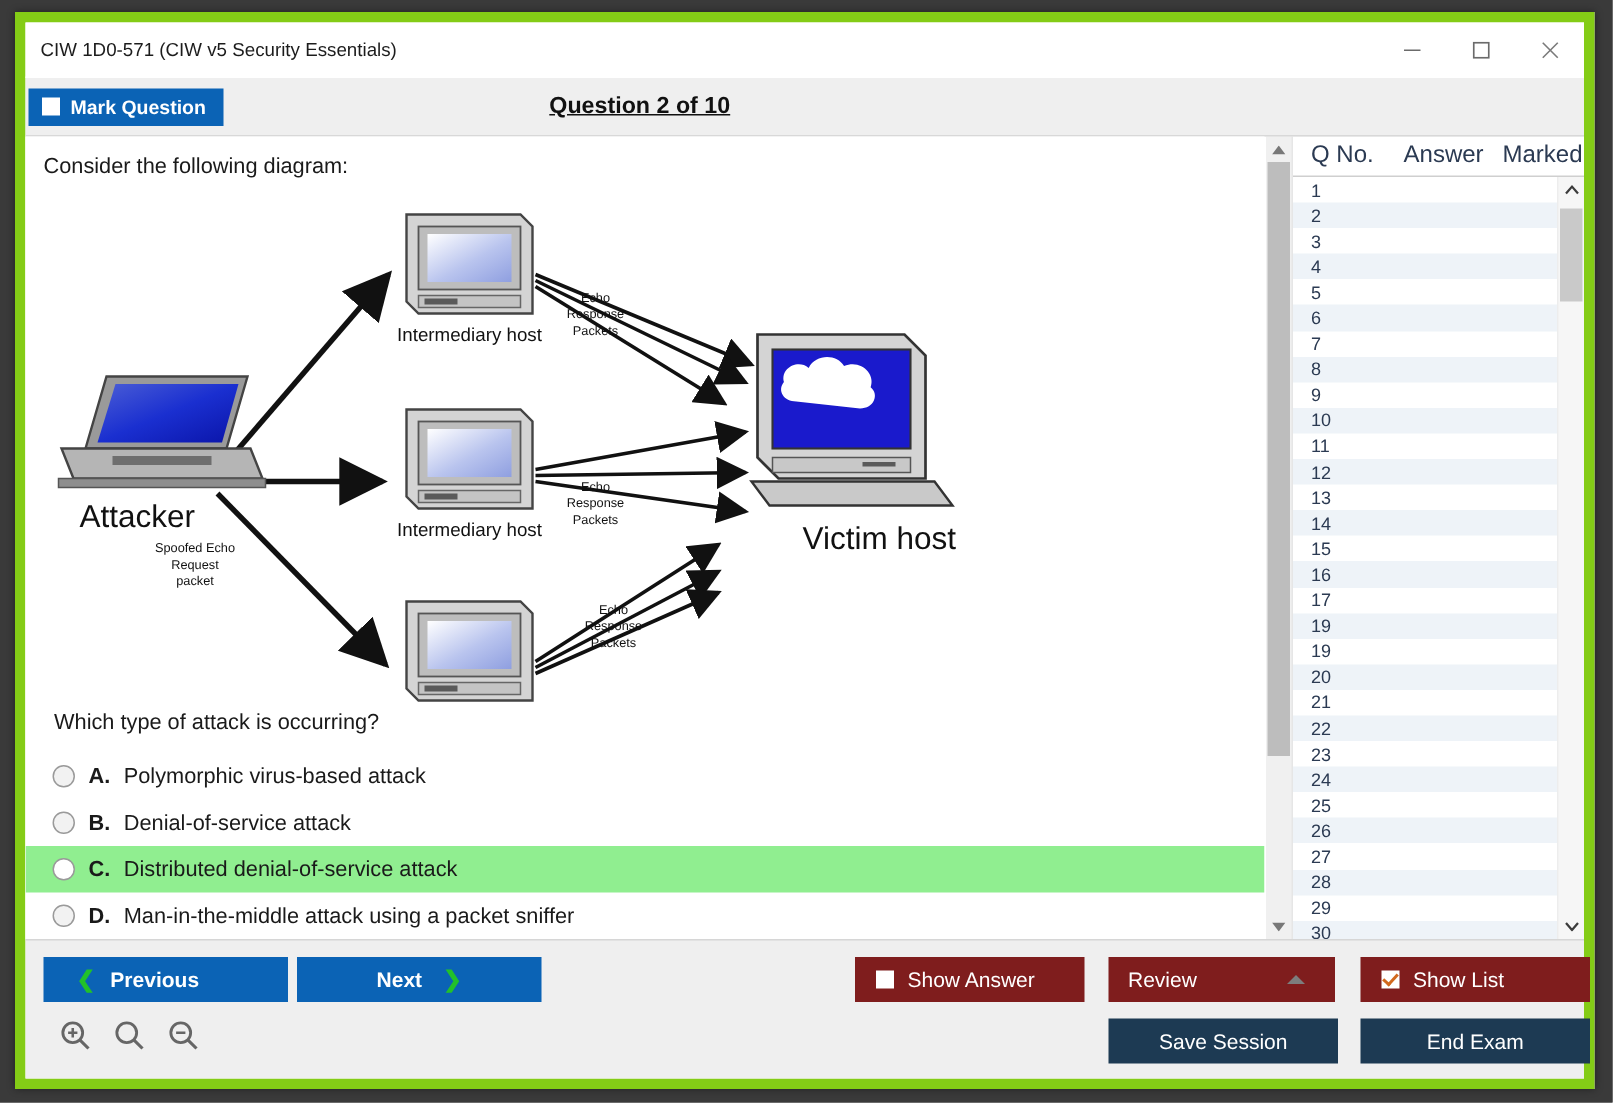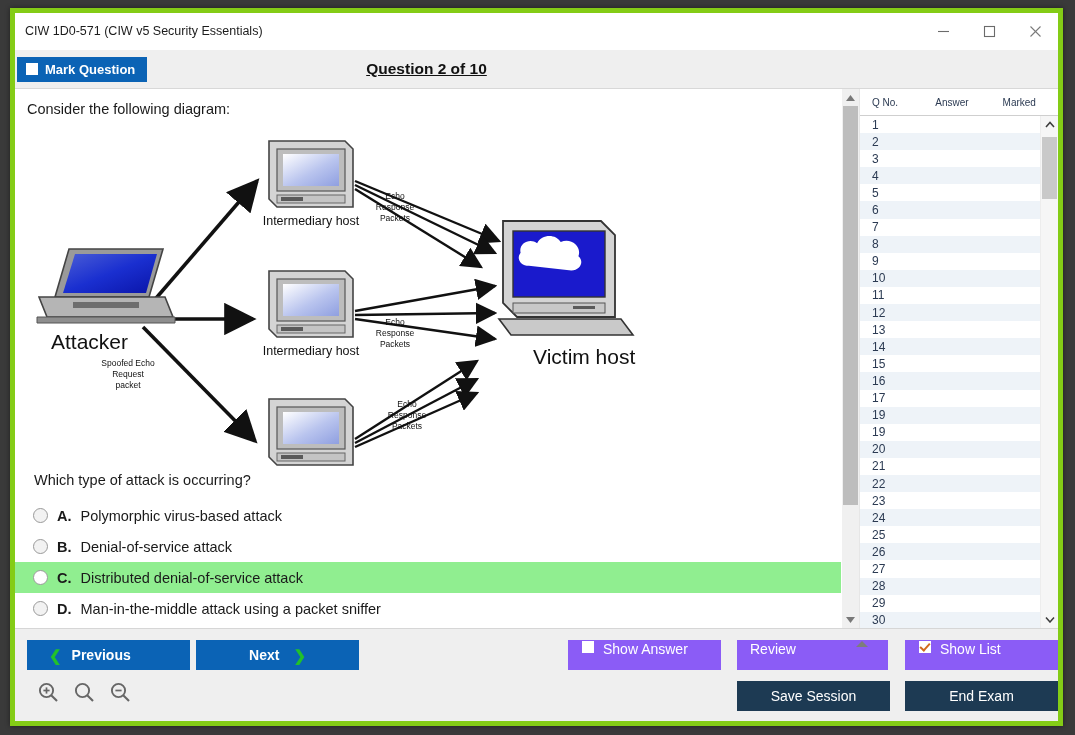--- a/index.html
+++ b/index.html
@@ -9,21 +9,21 @@
   body {
     width: 1075px; height: 735px;
     font-family: "Liberation Sans", sans-serif;
     overflow: hidden;
   }
   .app-window {
     position: absolute;
     left: 10px; top: 8px;
     width: 1053px; height: 718px;
     background: #ffffff;
-    border: 5px solid #84cc16;
+    border: 7px solid #84cc16;
     box-sizing: border-box;
     display: flex;
     flex-direction: column;
     box-shadow: 0 0 5px rgba(0,0,0,0.45);
   }
   
   .titlebar {
     height: 36px;
     background: #ffffff;
     display: flex;
@@ -193,21 +193,21 @@
   .list-wrap {
     flex: 1;
     display: flex;
     flex-direction: column;
     min-width: 0;
   }
   .list-head {
     display: flex;
     height: 26px;
     align-items: center;
-    font-size: 10px;
+    font-size: 16px;
     color: #2b3a52;
     flex: none;
     background: #ffffff;
     border-bottom: 1px solid #cfcfcf;
   }
   .col-q { width: 38%; padding-left: 12px; box-sizing: border-box; }
   .col-a { width: 34%; }
   .col-m { width: 28%; }
   .list-body-row {
     flex: 1;
@@ -272,25 +272,26 @@
     position: absolute;
     left: 22px; top: 52px;
     display: flex;
     gap: 14px;
     align-items: center;
   }
   .zicon { color: #666666; cursor: pointer; display: block; }
   .orange-btn {
     position: absolute;
     height: 30px;
-    background: #8b5cf6;
+    background: #7f1d1d;
     color: #ffffff;
     font-size: 14px;
     border: none;
     display: flex;
+    align-items: center;
     cursor: pointer;
   }
   #btn-show-answer { left: 553px; top: 11px; width: 153px; gap: 9px; padding-left: 14px; }
   #btn-review { left: 722px; top: 11px; width: 151px; padding-left: 13px; }
   #btn-show-list { left: 890px; top: 11px; width: 153px; gap: 9px; padding-left: 14px; }
   .review-caret {
     margin-left: auto;
     margin-right: 14px;
     width: 0; height: 0;
     border-left: 6px solid transparent;

